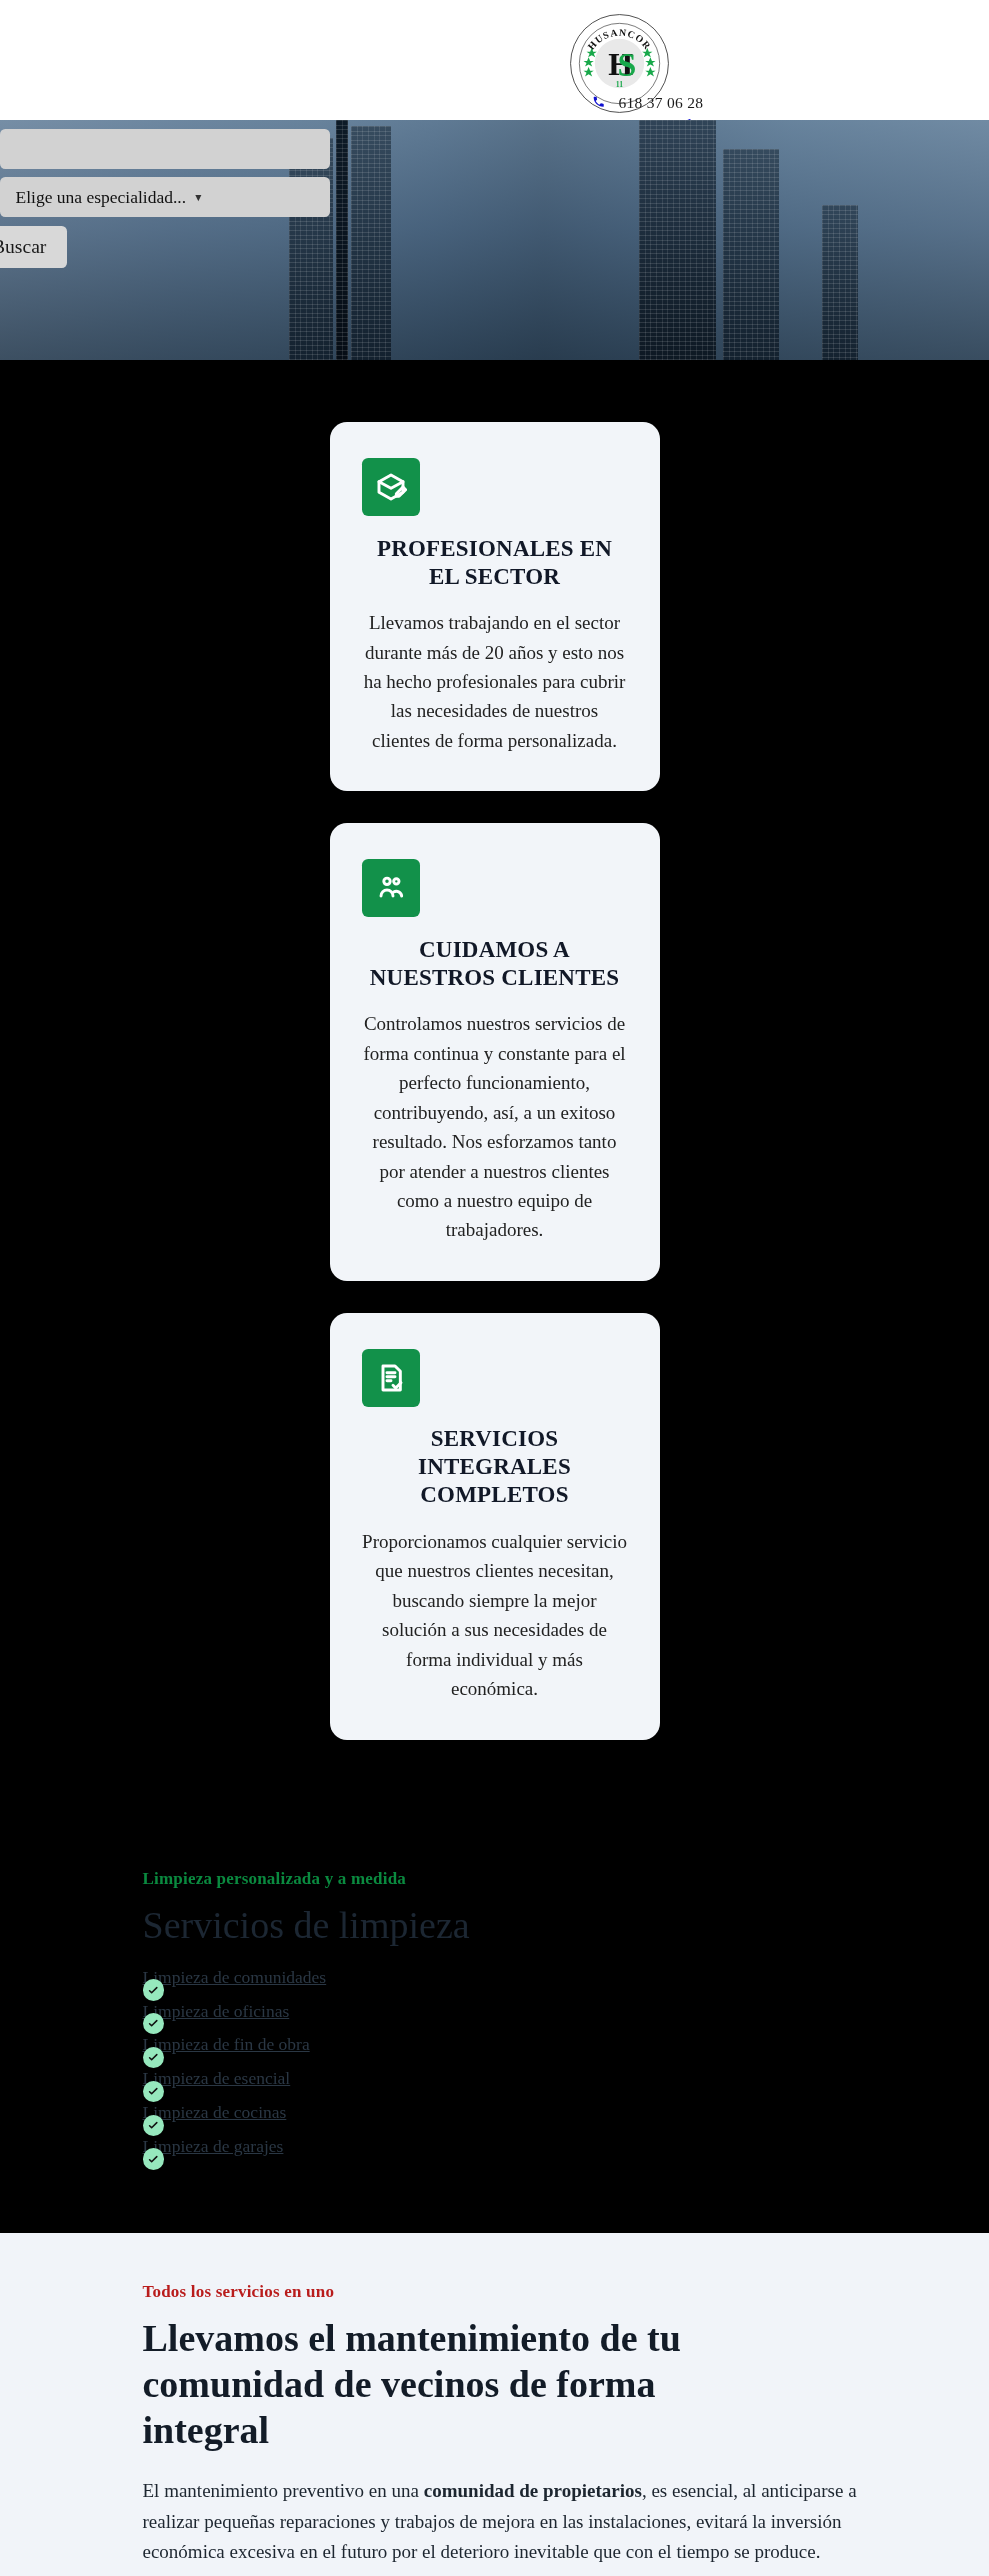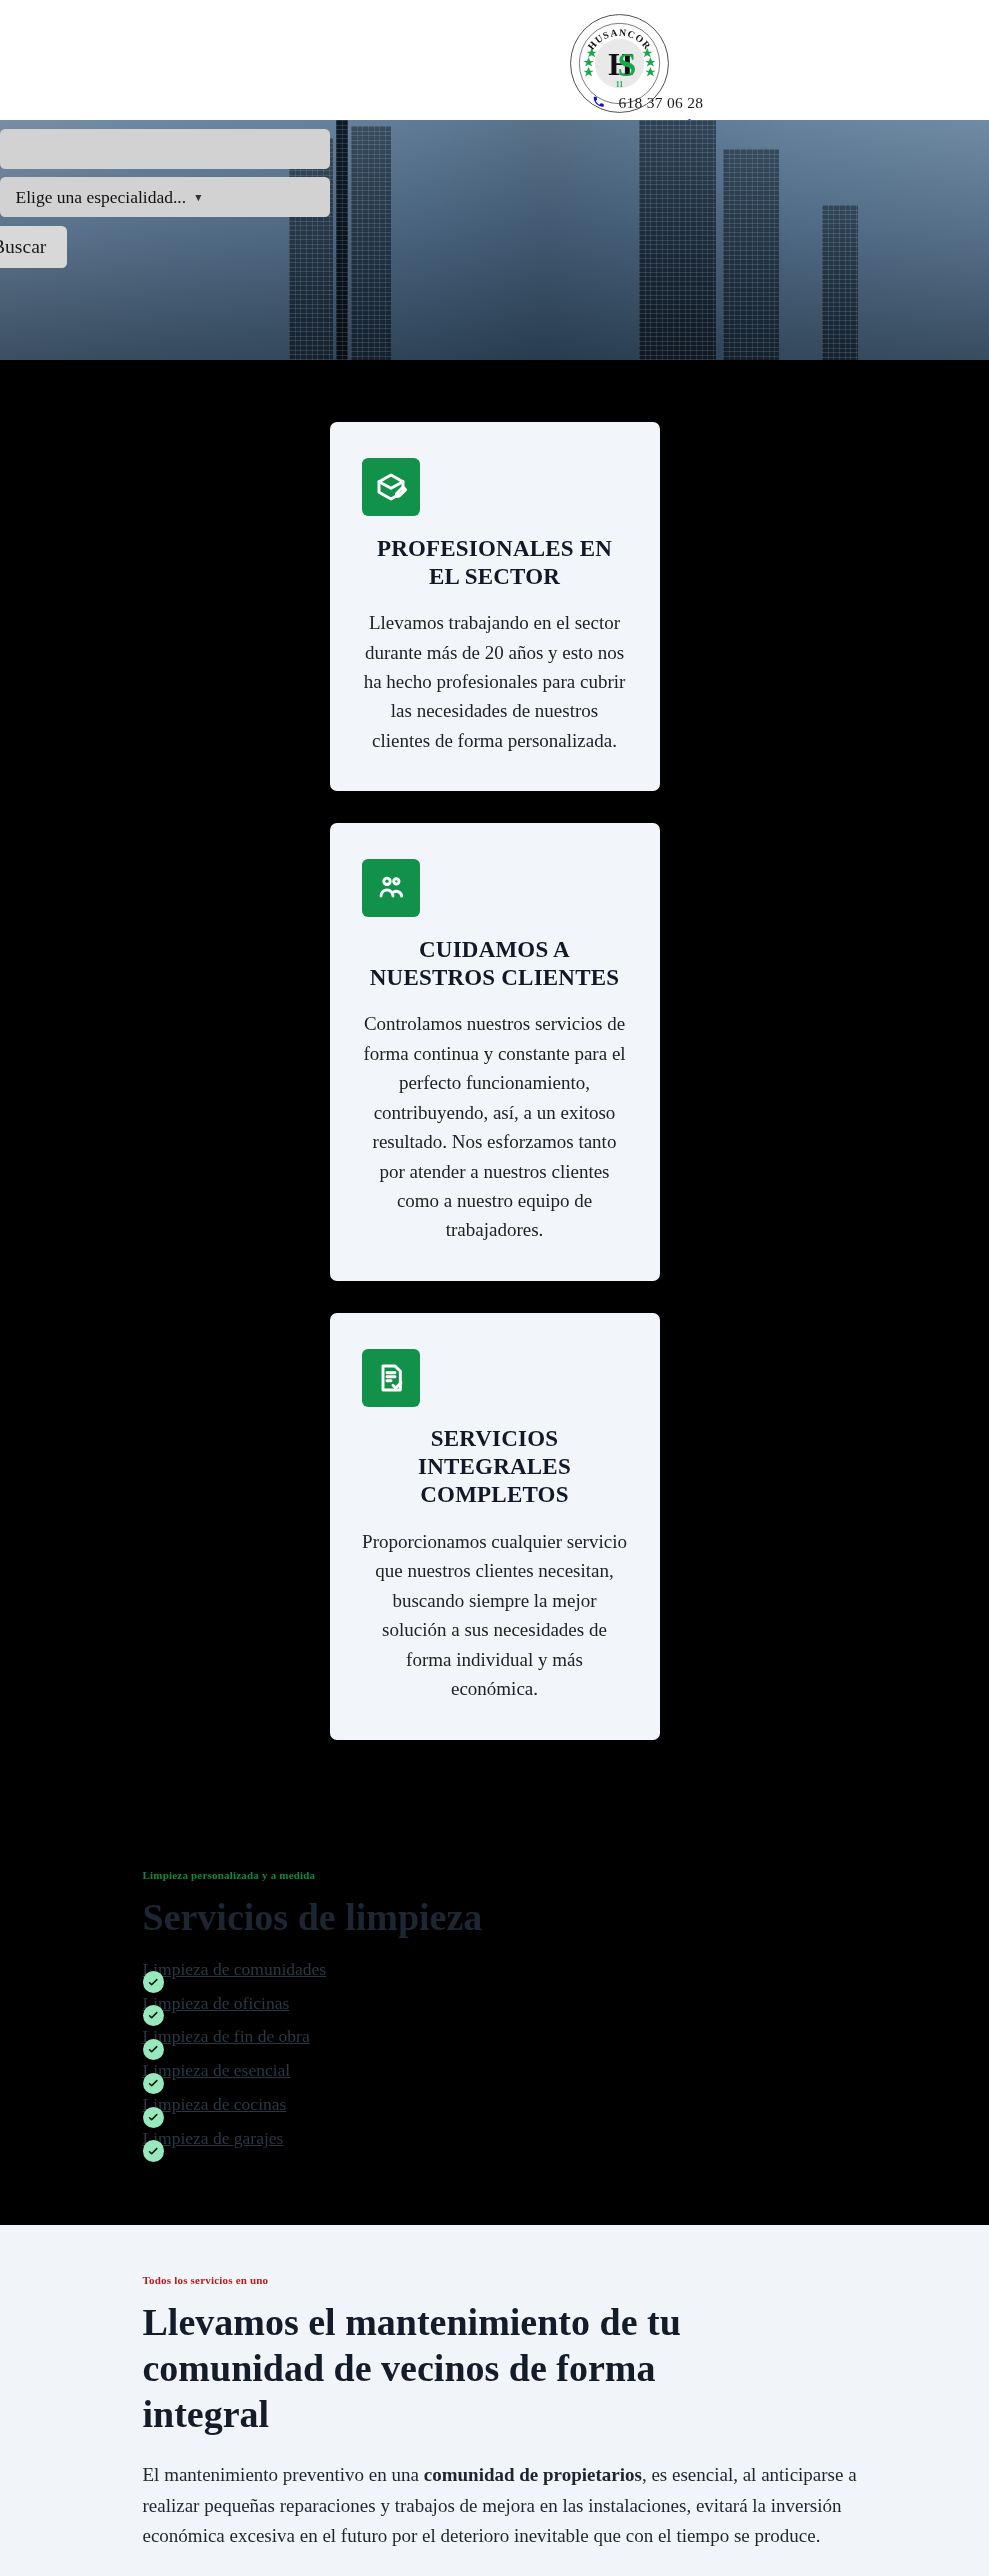--- a/index.html
+++ b/index.html
@@ -36,31 +36,31 @@
   .hero-form{position:absolute;left:0;top:9.3px;width:330px;}
   .hero-field{background:#d2d2d2;border:none;border-radius:5.2px;height:40px;width:330px;margin-bottom:8.2px;
      font-family:"Liberation Serif",serif;font-size:17.5px;color:#111;padding:0 15.5px;display:flex;align-items:center;}
   .hero-field .caret{margin-left:7.2px;font-size:10.3px;color:#333;}
   .hero-btn{background:#d8d8d8;border:none;border-radius:5.2px;height:42px;width:149px;margin-left:-82px;
      font-family:"Liberation Serif",serif;font-size:19.6px;color:#1b1b1b;text-align:right;padding-right:20.6px;cursor:pointer;}
 
   
   .dark-band{background:#000;padding:62px 0 93px;}
   .card-col{width:330px;margin:0 auto;display:flex;flex-direction:column;gap:32px;}
-  .vcard{background:#f2f5f9;border-radius:7px;padding:36px 32px 36px;}
+  .vcard{background:#f2f5f9;border-radius:17px;padding:36px 32px 36px;}
   .vcard-ico{width:58px;height:58px;border-radius:6.2px;background:#12914a;display:flex;align-items:center;justify-content:center;margin-bottom:18.5px;}
   .vcard-ico svg{width:32px;height:32px;stroke:#fff;fill:none;stroke-width:2.2;}
   .vcard h3{font-size:23px;line-height:1.22;text-align:center;color:#111827;letter-spacing:0.2px;margin-bottom:17.5px;font-weight:bold;}
   .vcard p{font-size:19px;line-height:1.55;text-align:center;color:#222;}
 
   
   .svc-dark{background:#000;color:#0d1520;padding:36px 0 62px;}
   .svc-inner{width:804px;margin:0 auto;padding-left:50px;}
-  .eyebrow{color:#0a8a3f;font-size:11px;font-weight:bold;letter-spacing:0.2px;margin-bottom:14.4px;}
-  .svc-dark h2{font-size:38px;line-height:1.16;color:#1c2733;font-weight:bold;margin-bottom:20.6px;}
+  .eyebrow{color:#0a8a3f;font-size:17px;font-weight:bold;letter-spacing:0.2px;margin-bottom:14.4px;}
+  .svc-dark h2{font-size:38px;line-height:1.16;color:#1c2733;font-weight:normal;margin-bottom:20.6px;}
   .check-list{list-style:none;margin-top:15.5px;}
   .check-list li{position:relative;font-size:17.5px;line-height:1.05;color:#2a3744;margin-bottom:15.5px;padding-left:0;text-decoration:underline;}
   .chk{position:absolute;left:0;top:11.3px;width:21.6px;height:21.6px;border-radius:50%;background:#96e8bd;display:flex;align-items:center;justify-content:center;}
   .chk svg{width:12.4px;height:12.4px;stroke:#111;stroke-width:3;fill:none;}
 
   
   .light-sec{background:#f1f4f9;padding:49px 0 72px;}
   .light-inner{width:804px;margin:0 auto;padding-left:50px;}
   .light-sec .eyebrow{color:#b91c1c;}
   .light-sec h2{font-size:38px;line-height:1.2;color:#131c28;font-weight:bold;margin-bottom:23px;max-width:629px;}

